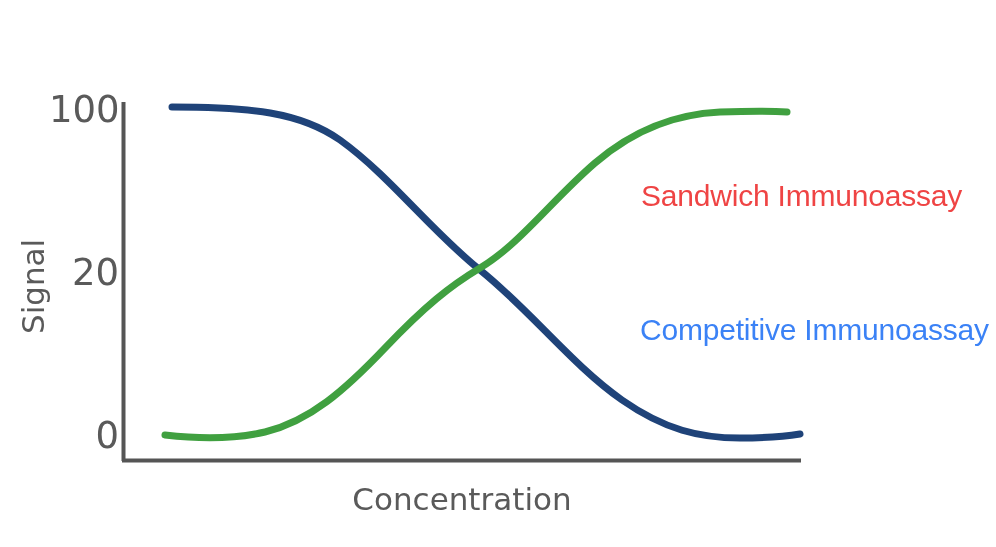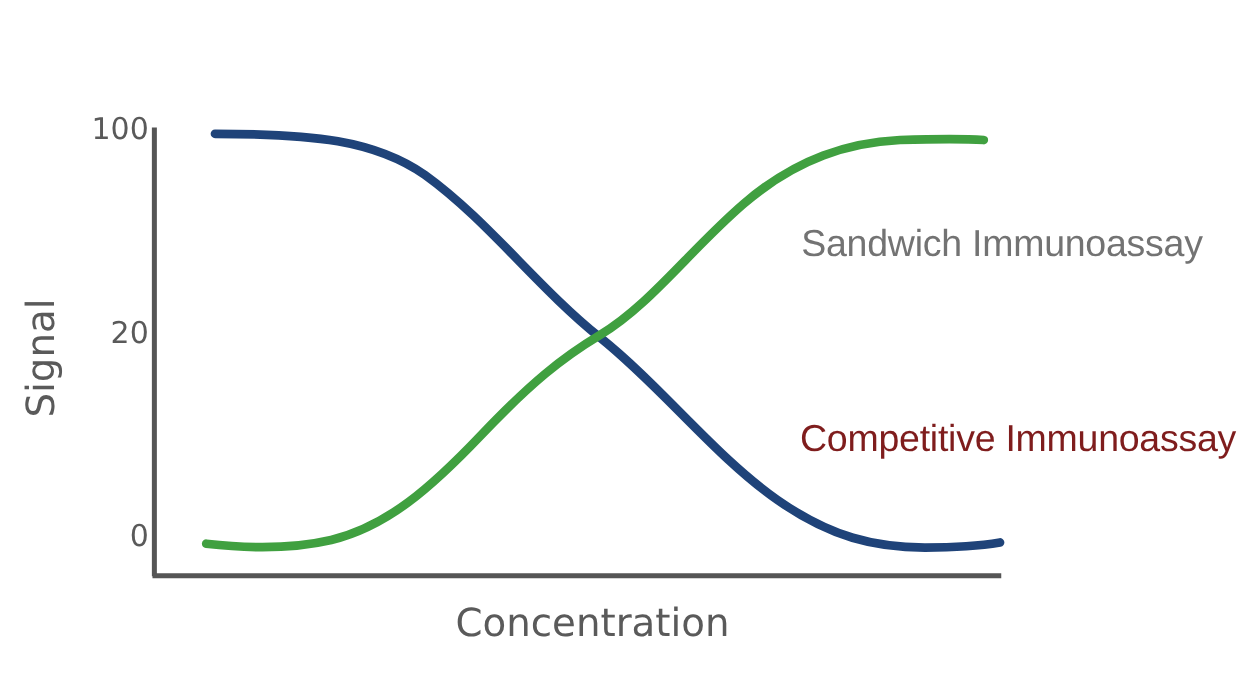--- a/index.html
+++ b/index.html
@@ -23,21 +23,21 @@
     position: absolute;
     top: 0;
     left: 0;
     width: 996px;
     height: 547px;
     display: block;
   }
   .tick-label {
     position: absolute;
     font-family: "DejaVu Sans", sans-serif;
-    font-size: 24px;
+    font-size: 37px;
     color: #5a5a5a;
     text-align: right;
     line-height: 1;
     white-space: nowrap;
   }
   .axis-title {
     position: absolute;
     font-family: "DejaVu Sans", sans-serif;
     font-size: 31px;
     color: #5a5a5a;
@@ -83,18 +83,18 @@
              C 638,126 680,114 720,112
              C 752,111 772,111 787,112"></path>
   </svg>
 
   <div class="tick-label" style="right:877px; top:91px; width:70px;">100</div>
   <div class="tick-label" style="right:877px; top:254px; width:70px;">20</div>
   <div class="tick-label" style="right:877px; top:417px; width:70px;">0</div>
 
   <div class="axis-title" id="ylabel" style="left:18px; top:334px;">Signal</div>
 
-  <div class="axis-title" style="left:12px; top:484px; width:924px; text-align:center;">Concentration</div>
+  <div class="axis-title" style="left:0px; top:484px; width:924px; text-align:center;">Concentration</div>
 
-  <div class="series-label" style="left:641px; top:181px; color:#737373;">Sandwich Immunoassay</div>
-  <div class="series-label" style="left:640px; top:315px; color:#7f1d1d;margin-top:22px;">Competitive Immunoassay</div>
+  <div class="series-label" style="left:641px; top:181px; color:#ef4444;">Sandwich Immunoassay</div>
+  <div class="series-label" style="left:640px; top:315px; color:#3b82f6;">Competitive Immunoassay</div>
 
 </div>
 
 </body></html>

